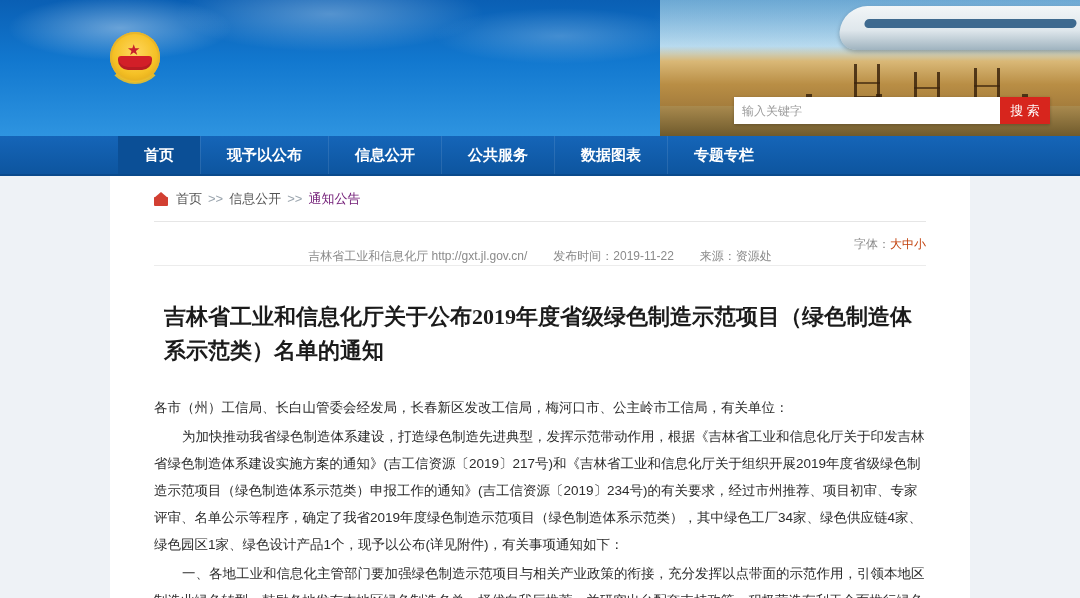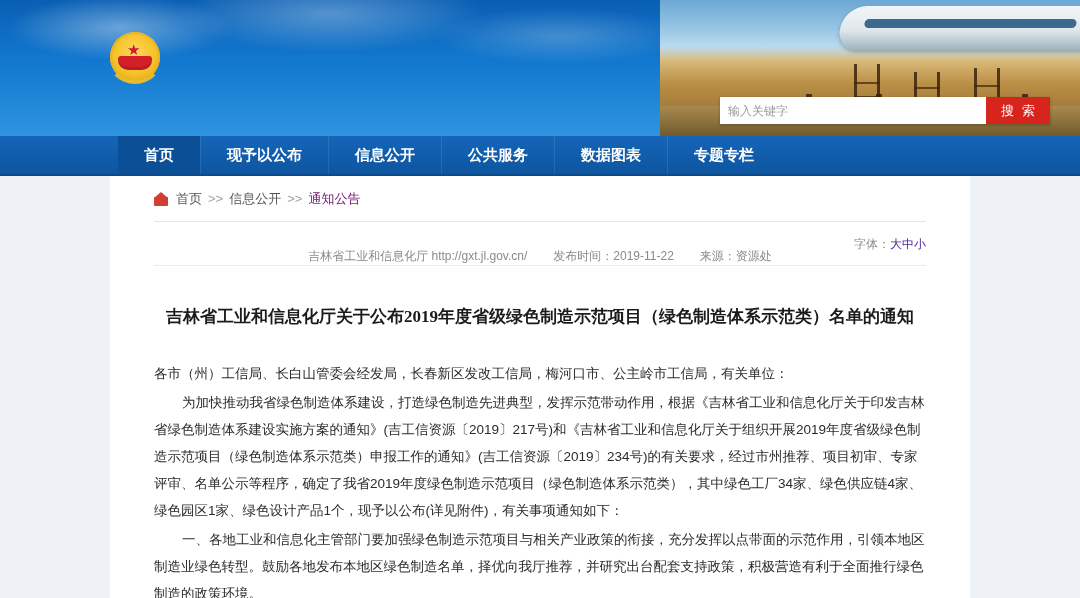--- a/index.html
+++ b/index.html
@@ -120,24 +120,24 @@
   }
   .search-input {
     width: 266px; height: 27px;
     border: none; outline: none;
     background: #ffffff;
     font-size: 12px; color: #3b82f6;
     padding: 0 8px;
   }
   .search-input::placeholder { color: #9b9b9b; }
   .search-btn {
-    width: 64px; height: 27px;
+    width: 50px; height: 27px;
     background: #d7251d;
     border: none; color: #fff; font-size: 13px; cursor: pointer;
-    font-family: Liberation Mono, monospace;
+    font-family: Liberation Sans, sans-serif;
   }
 
   
   .nav {
     height: 40px;
     background: linear-gradient(180deg,#1565b8 0%, #0d559f 100%);
     display: flex; align-items: stretch;
     padding-left: 118px;
     border-bottom: 2px solid #0a4a8c;
   }
@@ -187,27 +187,26 @@
     display: flex; align-items: flex-end; justify-content: center;
     gap: 26px; height: 44px;
     font-size: 12px; color: #8a8a8a;
     border-bottom: 1px solid #ececec;
     position: relative;
   }
   .meta .fontsize {
     position: absolute; right: 0; top: 14px;
     font-size: 12px; color: #8a8a8a;
   }
-  .meta .fontsize b { color: #4c1d95; font-weight: normal; cursor: pointer; }
+  .meta .fontsize b { color: #c2410c; font-weight: normal; cursor: pointer; }
 
   .doc-title {
     margin: 34px 10px 26px;
-    text-align: center;
     font-family: "Liberation Serif", serif;
-    font-size: 17px; font-weight: bold; color: #1b1b1b;
+    font-size: 22px; font-weight: bold; color: #1b1b1b;
     line-height: 34px;
   }
   .doc-body { font-size: 13.5px; color: #2b2b2b; line-height: 27px; }
   .doc-body p { margin: 0 0 2px; }
   .doc-body p.ind { text-indent: 28px; }
 </style>
 </head>
 <body>
 
 <div class="banner">

